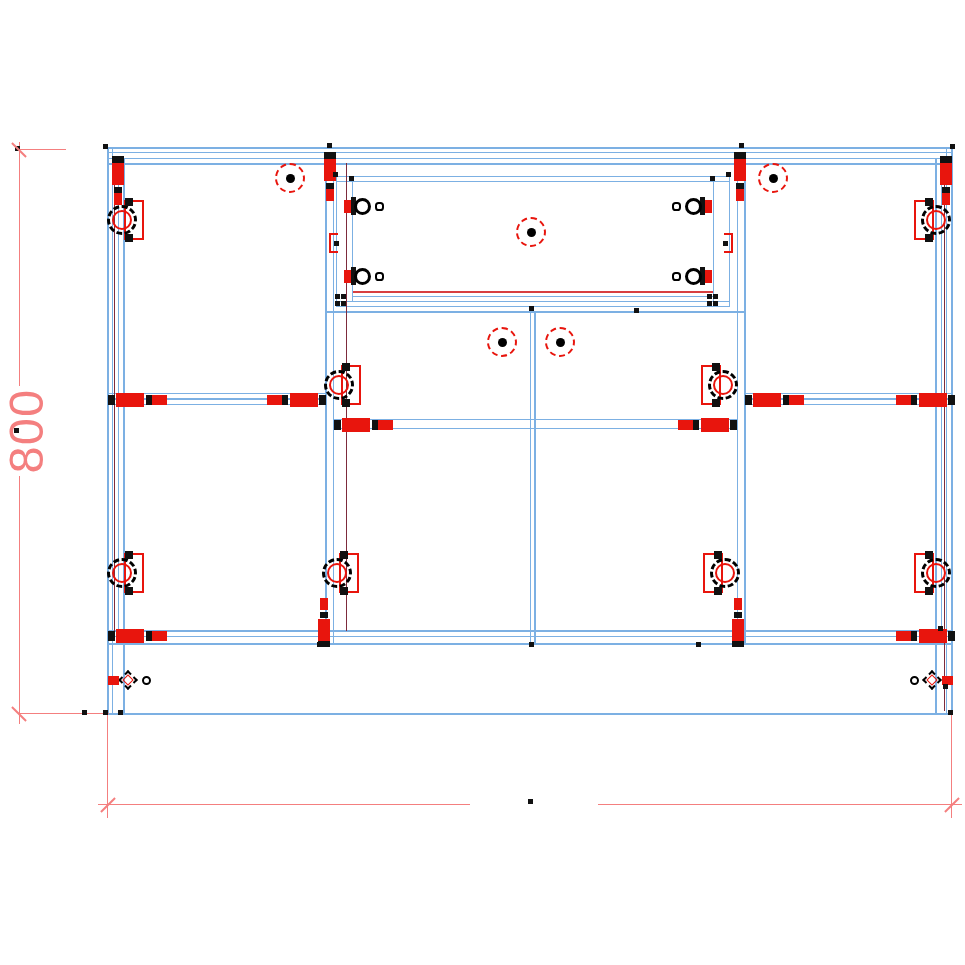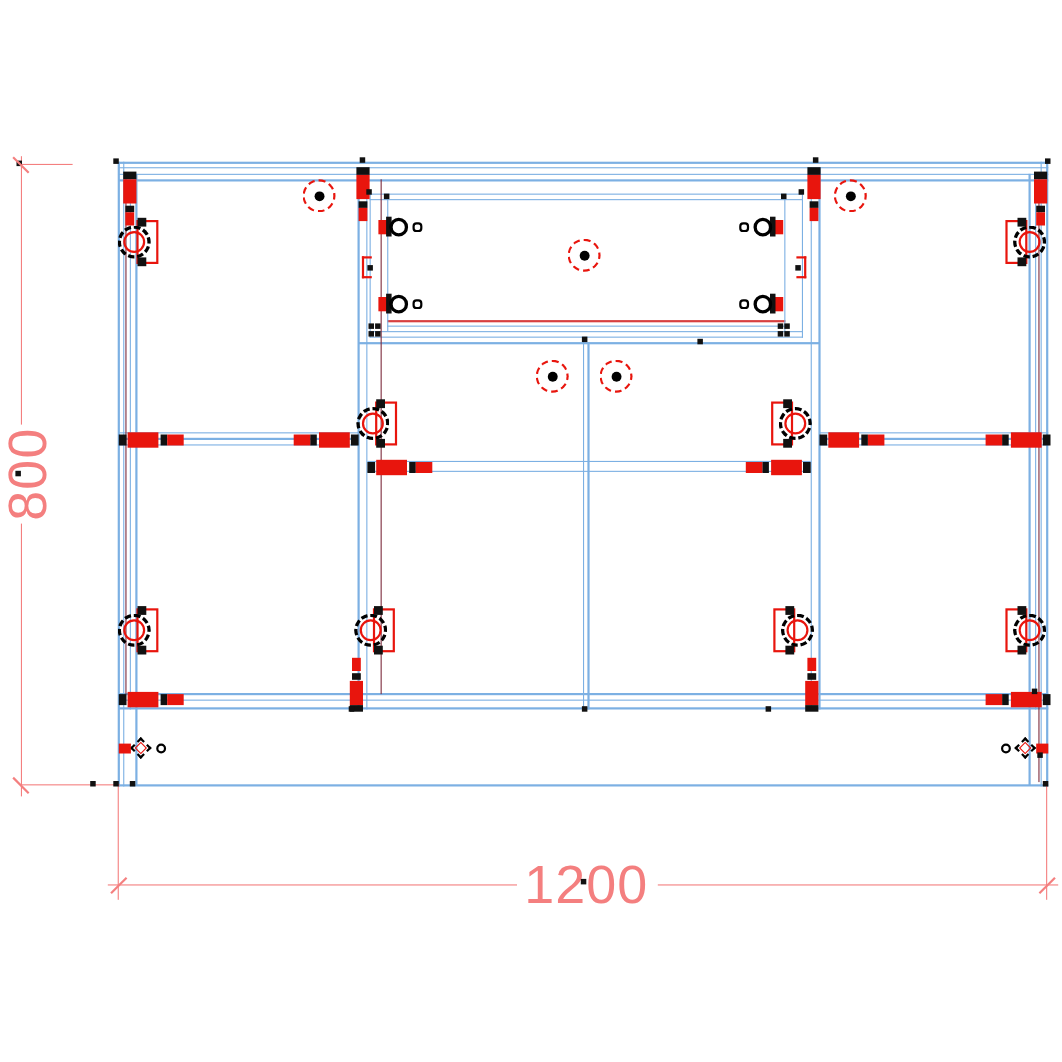--- a/index.html
+++ b/index.html
@@ -9,21 +9,20 @@
   .dim-text{position:absolute;font-family:"Liberation Sans",sans-serif;font-size:49px;font-weight:400;letter-spacing:1px;}
   .dim-h{left:-39px;top:406px;width:130px;height:50px;line-height:50px;text-align:center;transform:rotate(-90deg);}
   .dim-w{left:433px;top:779px;width:200px;height:52px;line-height:52px;text-align:center;}
 </style>
 </head>
 <body>
 
 <div class="page">
   <div id="drawing">
     <div class="dim-text dim-h" style="color: rgb(244, 127, 127);">800</div>
-    <div class="dim-text dim-w" style="color: rgb(244, 127, 127);">1200</div>
   <div style="position: absolute; left: 108px; top: 147px; width: 845px; height: 2px; background: rgb(124, 176, 227);"></div>
       <div style="position: absolute; left: 108px; top: 152px; width: 845px; height: 1px; background: rgb(124, 176, 227);"></div>
       <div style="position: absolute; left: 108px; top: 158px; width: 845px; height: 1px; background: rgb(124, 176, 227);"></div>
       <div style="position: absolute; left: 108px; top: 163px; width: 845px; height: 2px; background: rgb(124, 176, 227);"></div>
       <div style="position: absolute; left: 108px; top: 630px; width: 845px; height: 2px; background: rgb(124, 176, 227);"></div>
       <div style="position: absolute; left: 108px; top: 636px; width: 845px; height: 1px; background: rgb(124, 176, 227);"></div>
       <div style="position: absolute; left: 108px; top: 643px; width: 845px; height: 2px; background: rgb(124, 176, 227);"></div>
       <div style="position: absolute; left: 108px; top: 713px; width: 845px; height: 2px; background: rgb(124, 176, 227);"></div>
       <div style="position: absolute; left: 108px; top: 393px; width: 218px; height: 1px; background: rgb(124, 176, 227);"></div>
       <div style="position: absolute; left: 108px; top: 398px; width: 218px; height: 2px; background: rgb(124, 176, 227);"></div>

